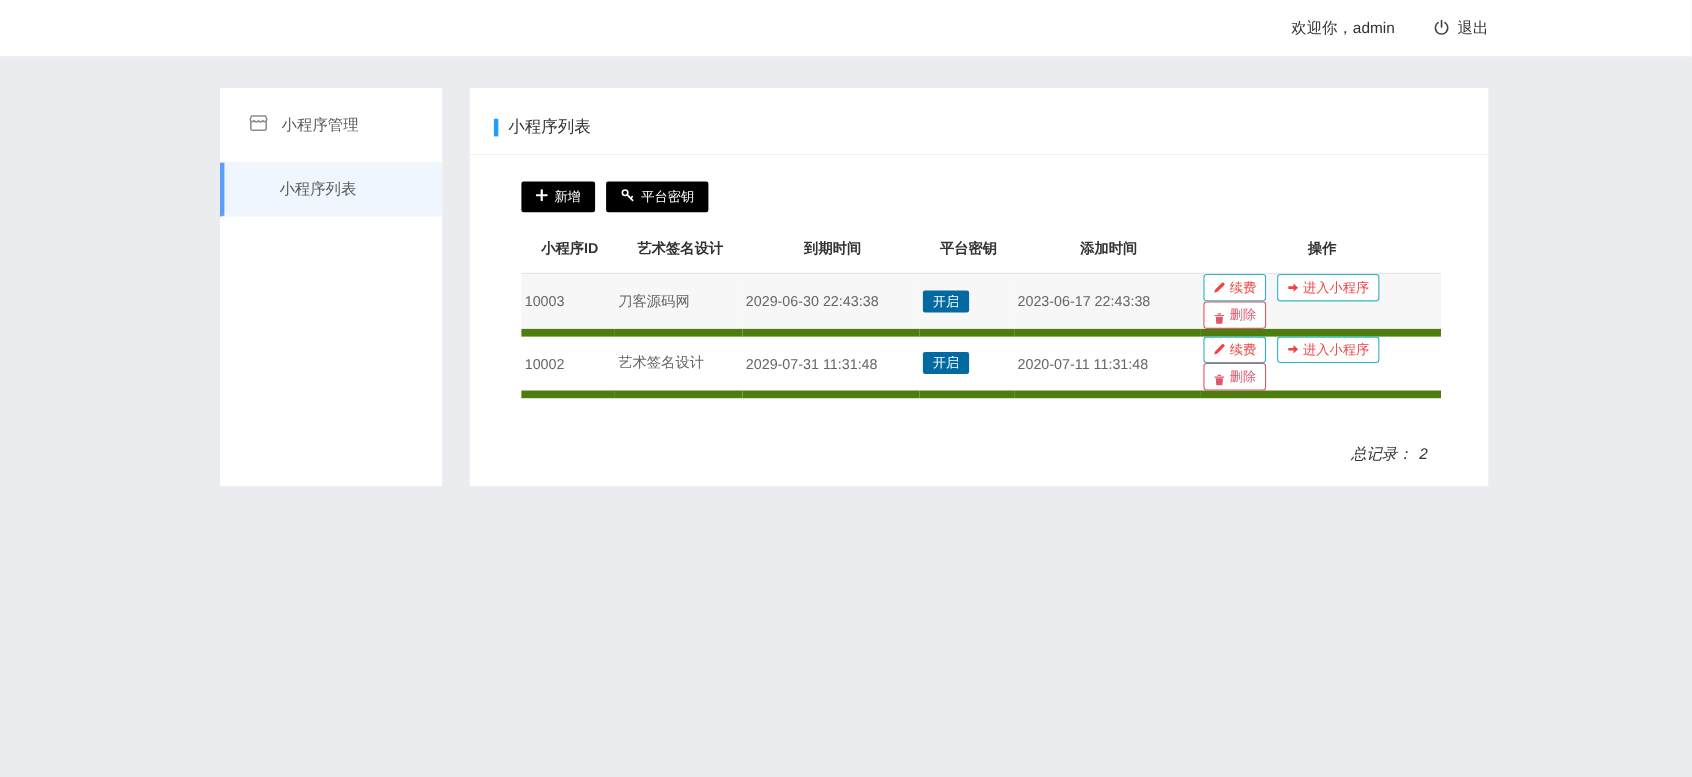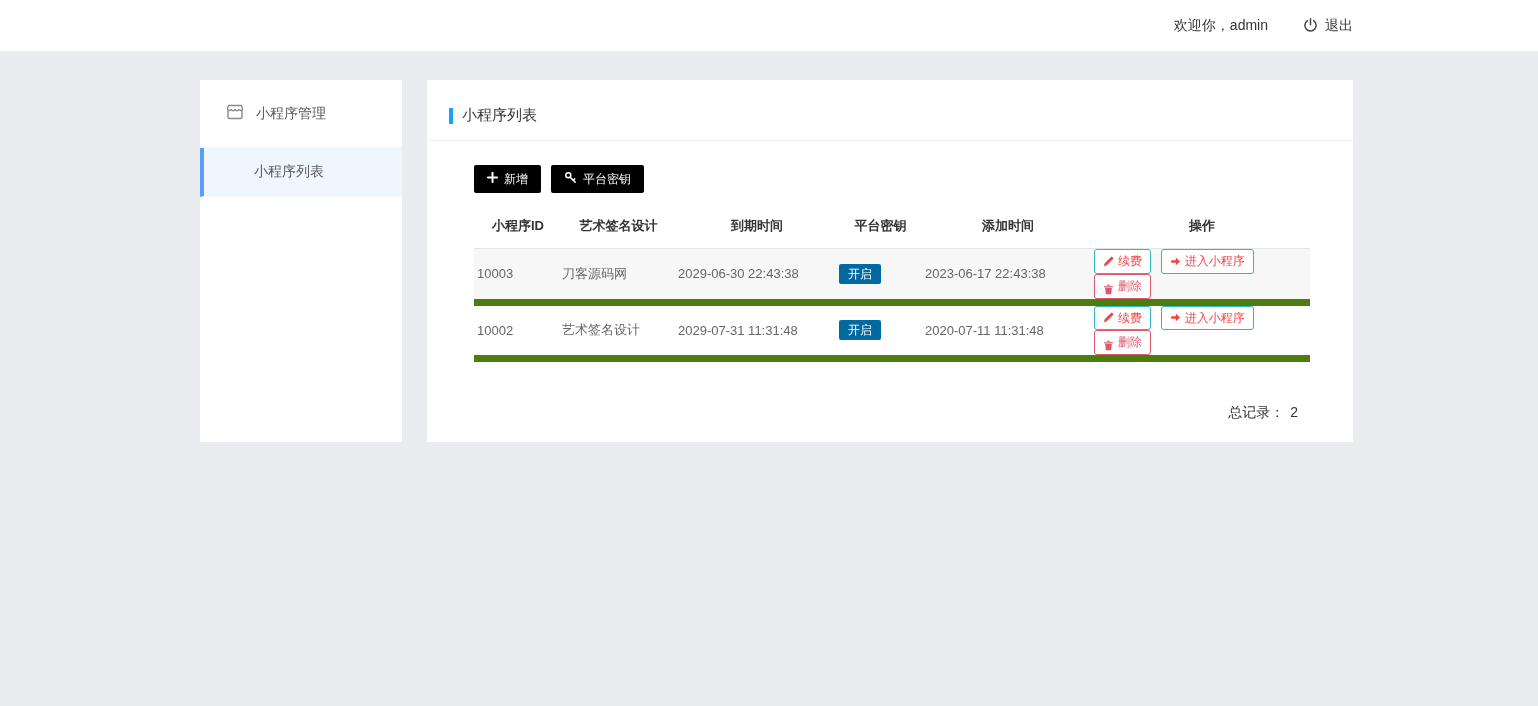--- a/index.html
+++ b/index.html
@@ -79,21 +79,21 @@
   }
   .btn-action {
     display: inline-flex; align-items: center; gap: 4px;
     background: #fff; cursor: pointer; font-size: 12px; font-family: inherit;
     padding: 3px 8px; border-radius: 3px; margin-right: 6px; line-height: 1.4;
   }
   .btn-cyan { color: #ef4444; border: 1px solid #2db5c8; }
   .btn-red  { color: #e0566b; border: 1px solid #e0566b; align-items: flex-end; }
   .btn-action svg { display: block; }
 
-  .total-row { text-align: right; margin-top: 42px; font-size: 14px; color: #333; padding-right: 12px; }
+  .total-row { text-align: right; margin-top: 42px; font-size: 14px; color: #333; padding-right: 12px; font-style: italic; }
   .total-row .num { margin-left: 6px; }
 
   
   .footer { text-align: center; margin-top: 24px; font-size: 13px; color: #9a9ea6; }
 </style>
 </head>
 <body>
 
 <div class="topbar">
   <div class="container topbar-inner">

